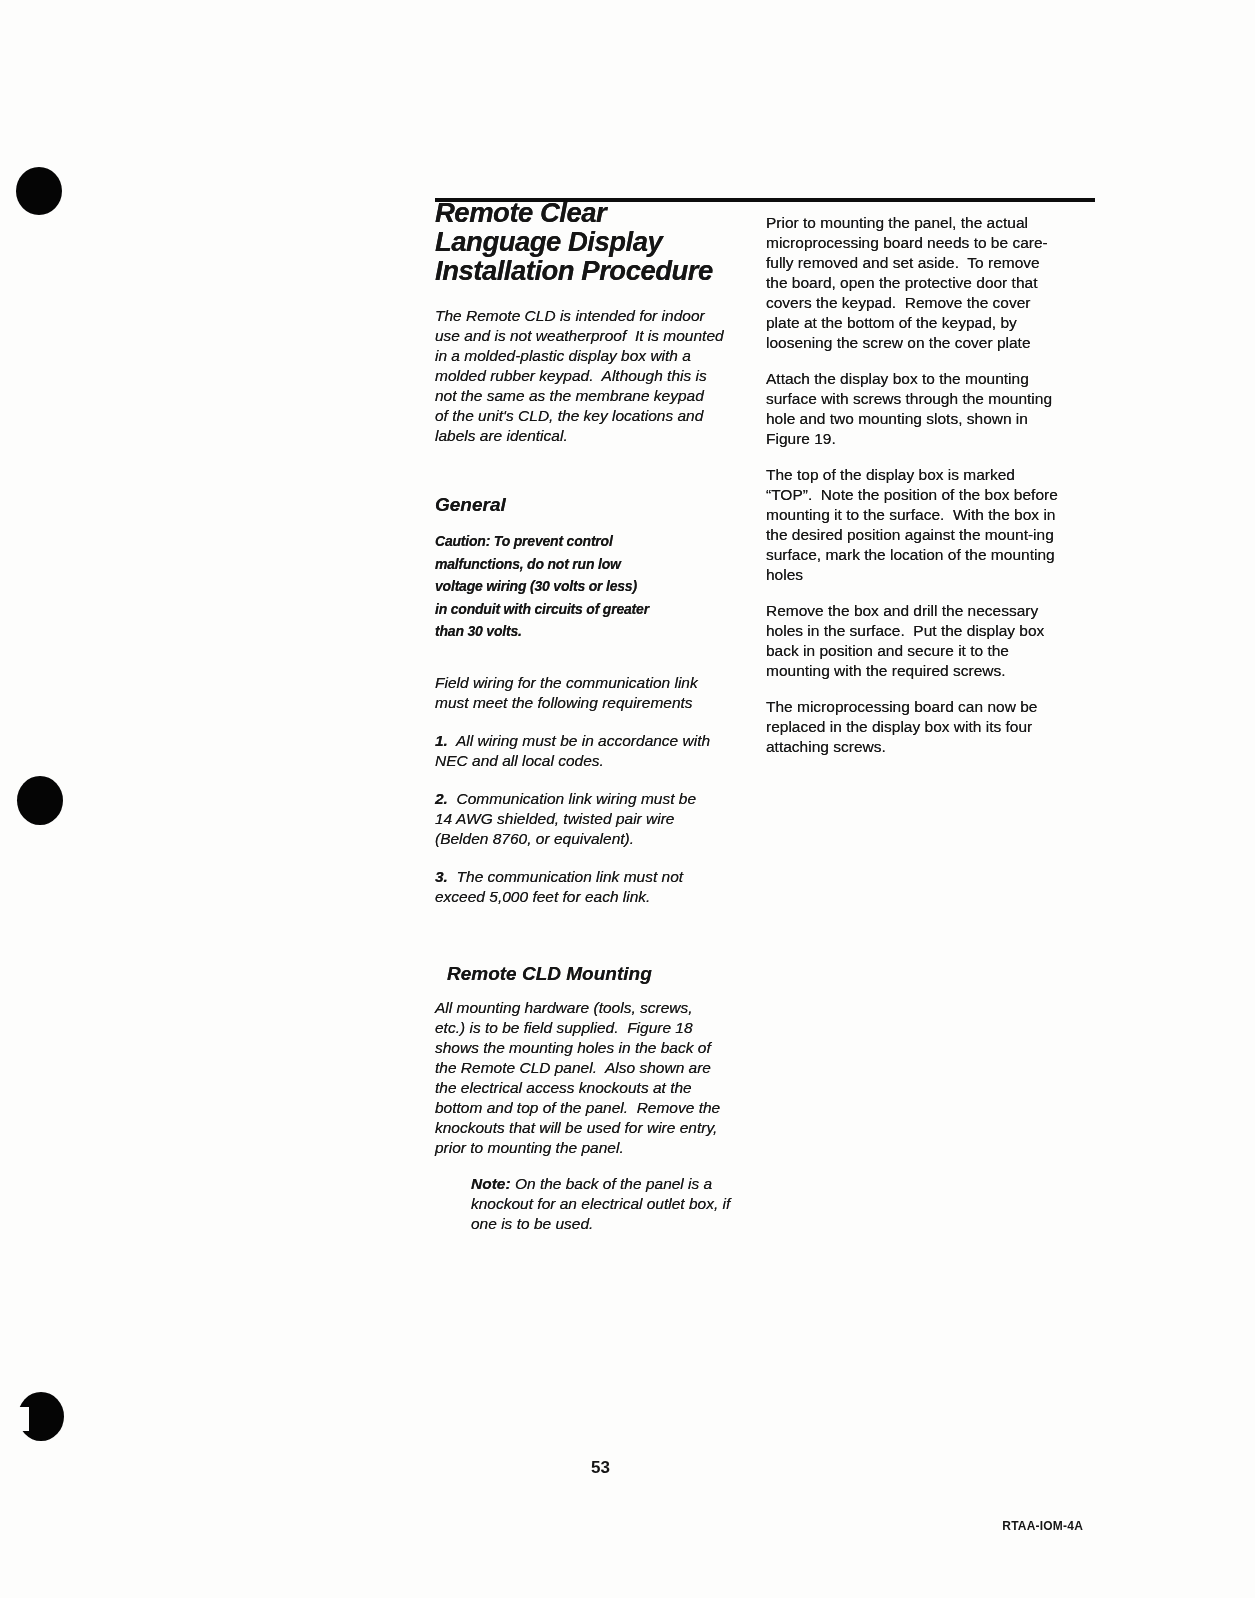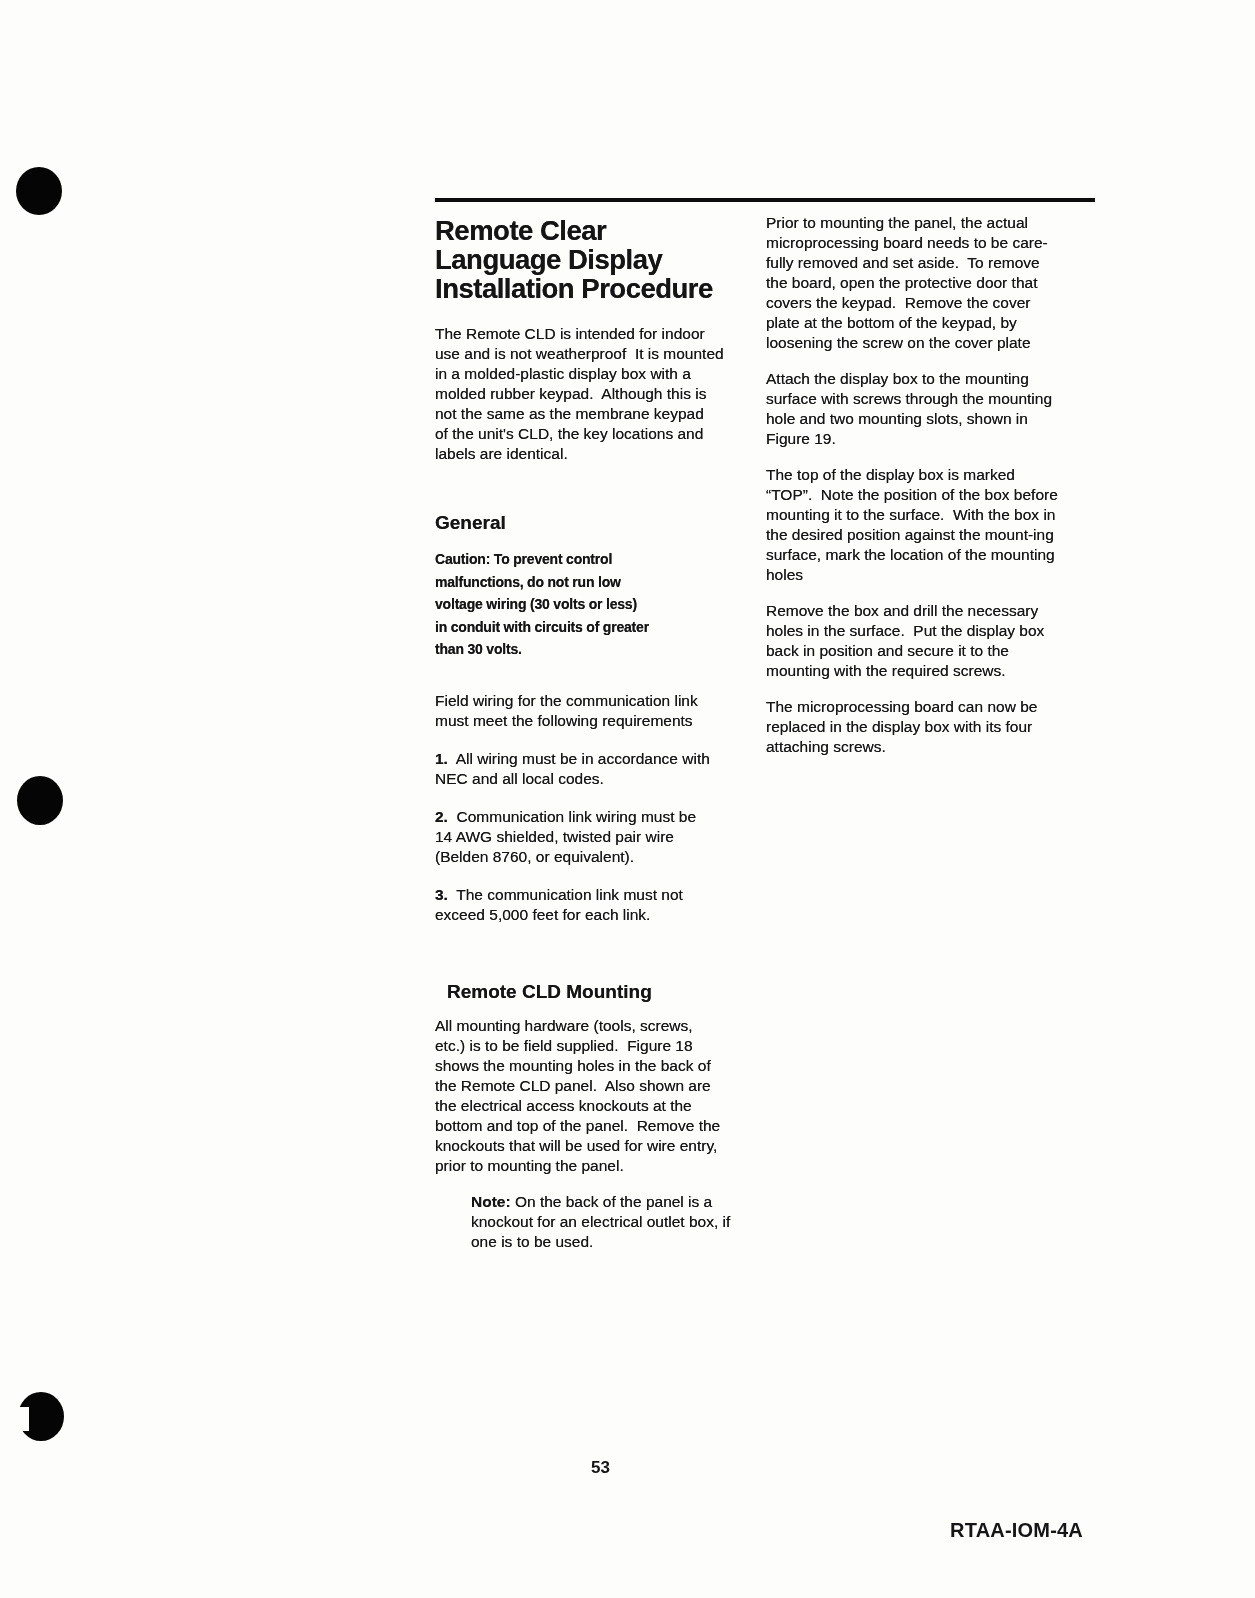--- a/index.html
+++ b/index.html
@@ -27,21 +27,21 @@
     width: 19px; height: 24px;
     background: #fdfdfc;
   }
   .rule {
     position: absolute;
     left: 435px; top: 198px;
     width: 660px; height: 4px;
     background: #0d0d0d;
   }
   .col { position: absolute; }
-  .col-left  { left: 435px; top: 216px; width: 335px; }
+  .col-left  { left: 435px; top: 198px; width: 335px; font-style: italic; }
   .col-right { left: 766px; top: 213px; width: 350px; }
 
   .title {
     margin: 0;
     font-size: 27.5px;
     line-height: 29px;
     font-weight: bold;
     letter-spacing: -0.5px;
     white-space: pre-wrap;
     text-shadow: 0 0 0.6px rgba(0,0,0,0.8);
@@ -79,21 +79,21 @@
 
   .page-number {
     position: absolute;
     left: 591px; top: 1458px;
     font-size: 17px;
     font-weight: bold;
   }
   .doc-code {
     position: absolute;
     right: 172px; top: 1519px;
-    font-size: 20px;
+    font-size: 12px;
     font-weight: bold;
     letter-spacing: 0.2px;
   }
 </style>
 </head>
 <body>
 
 <div class="page">
 
   <div class="hole hole-top"></div>

